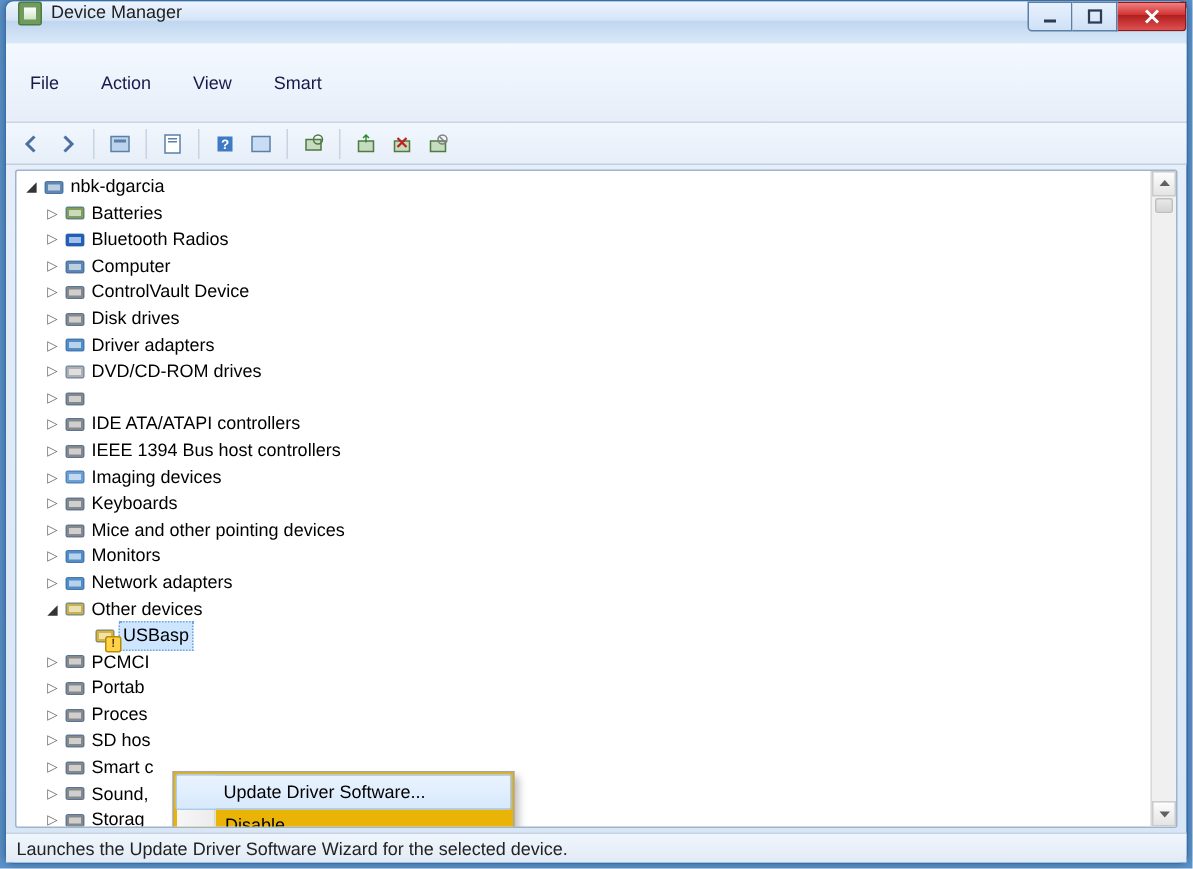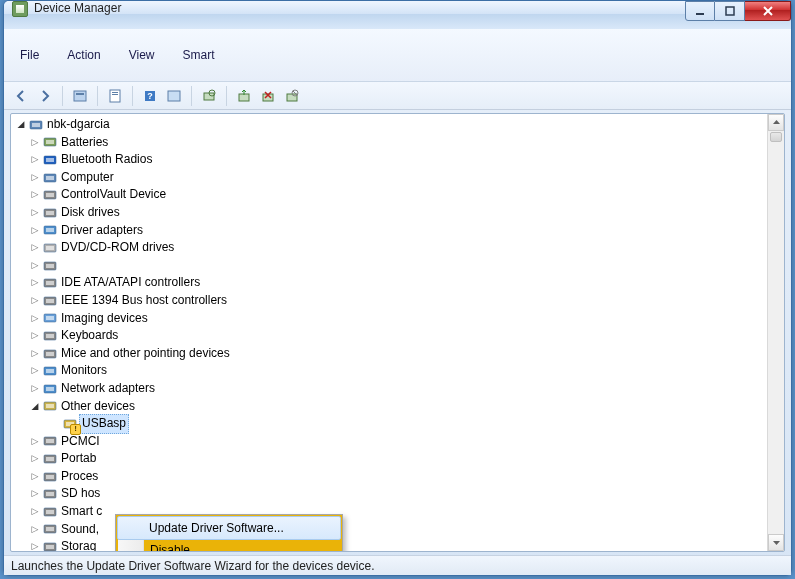--- a/index.html
+++ b/index.html
@@ -561,16 +561,16 @@
     <div class="context-menu">
       <div class="cm-iconcol"></div>
       <div class="cm-item hl">Update Driver Software...</div>
       <div class="cm-item">Disable</div>
       <div class="cm-item">Uninstall</div>
 
     </div>
   </div>
 
   <div class="statusbar">
-    <span>Launches the Update Driver Software Wizard for the devices device.</span>
+    <span>Launches the Update Driver Software Wizard for the selected device.</span>
   </div>
 
 </div>
 
 </body></html>

